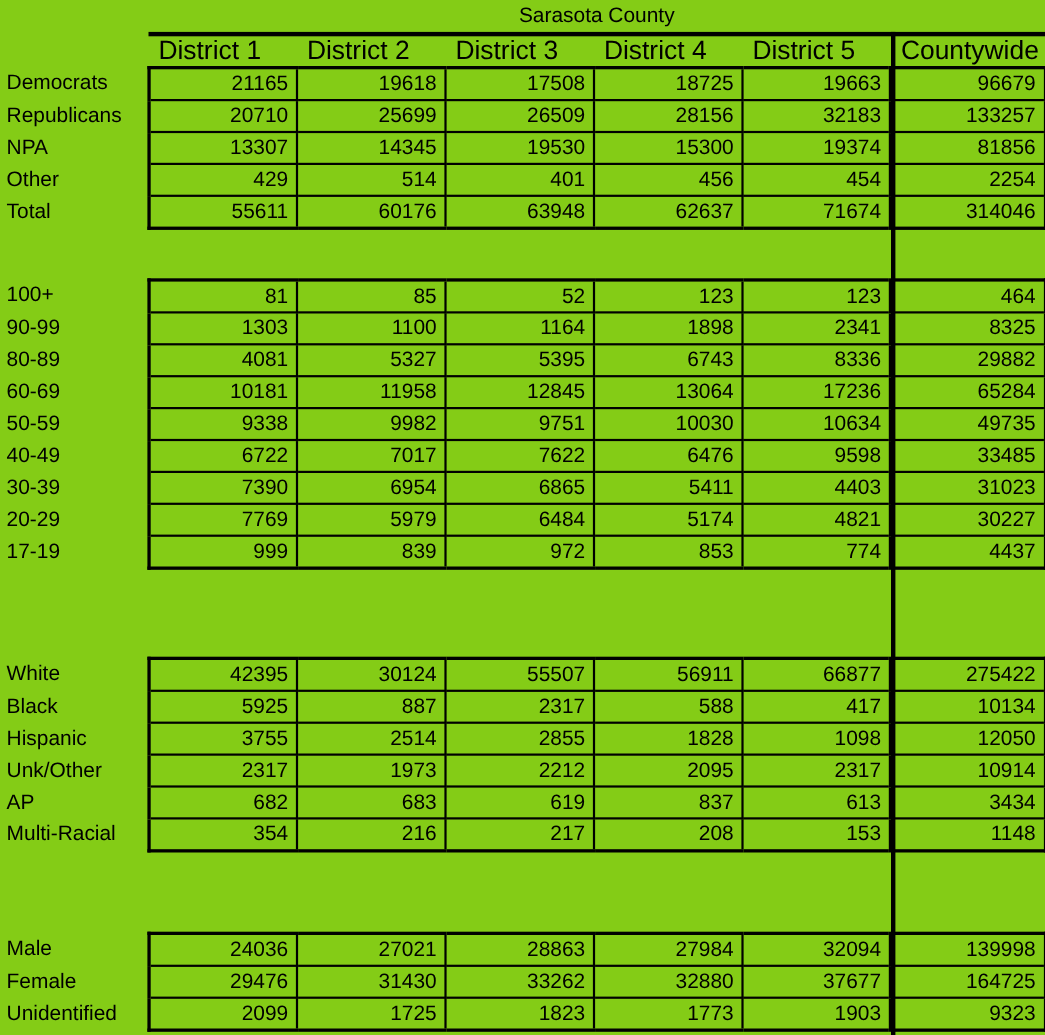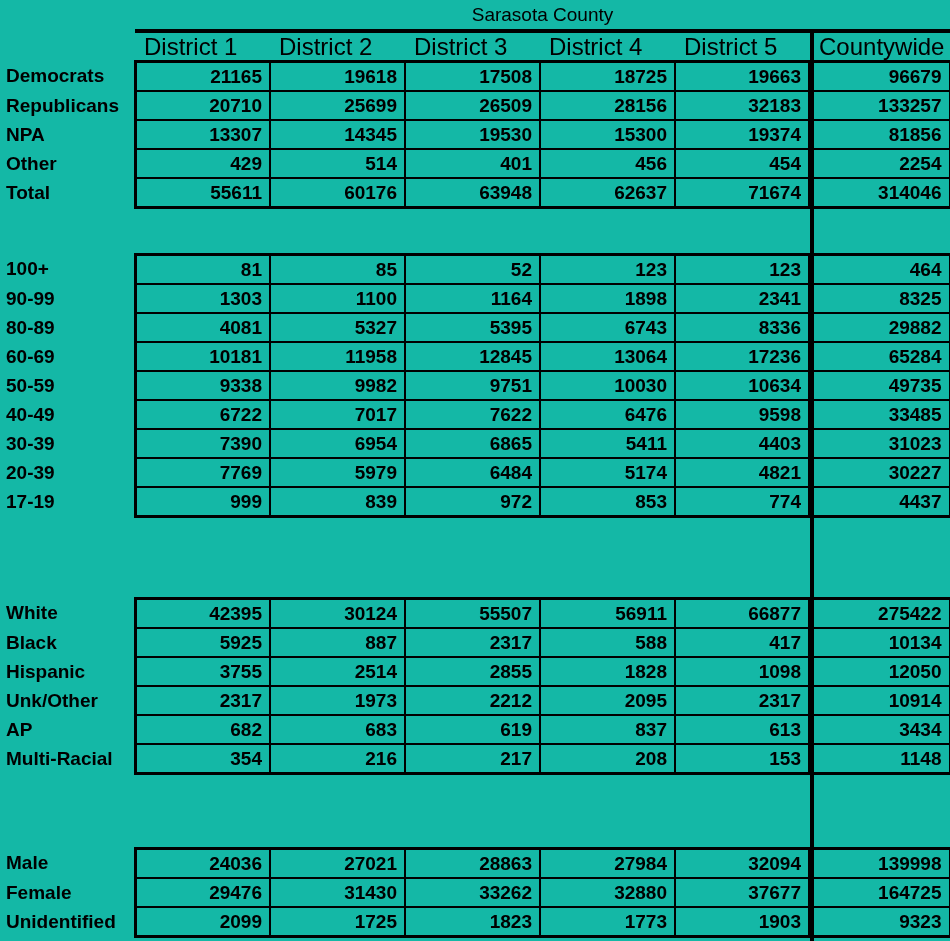--- a/index.html
+++ b/index.html
@@ -1,20 +1,20 @@
 <!DOCTYPE html>
 <html><head>
 <meta charset="utf-8">
 <style>
   html, body { margin: 0; padding: 0; background: #ffffff; }
   #page {
     position: relative;
     width: 950px;
     height: 941px;
-    background: #14b8a6;
+    background: #84cc16;
     color: #000000;
     font-family: "Liberation Sans", sans-serif;
     overflow: hidden;
   }
   .title {
     position: absolute;
     top: 2px;
     left: 135px;
     width: 815px;
     text-align: center;
@@ -47,21 +47,21 @@
     grid-template-columns: 135px 135px 135px 135px 135px 135px 140px;
     height: 26px;
   }
   .hcell {
     font-size: 24px;
     line-height: 26px;
     padding-left: 9px;
     white-space: nowrap;
     overflow: hidden;
   }
-  .section { position: absolute; left: 0; font-weight: bold; }
+  .section { position: absolute; left: 0; }
   .section table {
     border-collapse: collapse;
     table-layout: fixed;
     width: 950px;
   }
   .section td {
     font-size: 19px;
     line-height: 22px;
     white-space: nowrap;
     overflow: hidden;
@@ -231,21 +231,21 @@
           <tr>
             <td class="rowlabel">30-39</td>
             <td class="cell first-col">7390</td>
             <td class="cell">6954</td>
             <td class="cell">6865</td>
             <td class="cell">5411</td>
             <td class="cell">4403</td>
             <td class="cell last-col cw-col">31023</td>
           </tr>
           <tr>
-            <td class="rowlabel">20-39</td>
+            <td class="rowlabel">20-29</td>
             <td class="cell first-col">7769</td>
             <td class="cell">5979</td>
             <td class="cell">6484</td>
             <td class="cell">5174</td>
             <td class="cell">4821</td>
             <td class="cell last-col cw-col">30227</td>
           </tr>
           <tr class="last-row">
             <td class="rowlabel">17-19</td>
             <td class="cell first-col">999</td>

